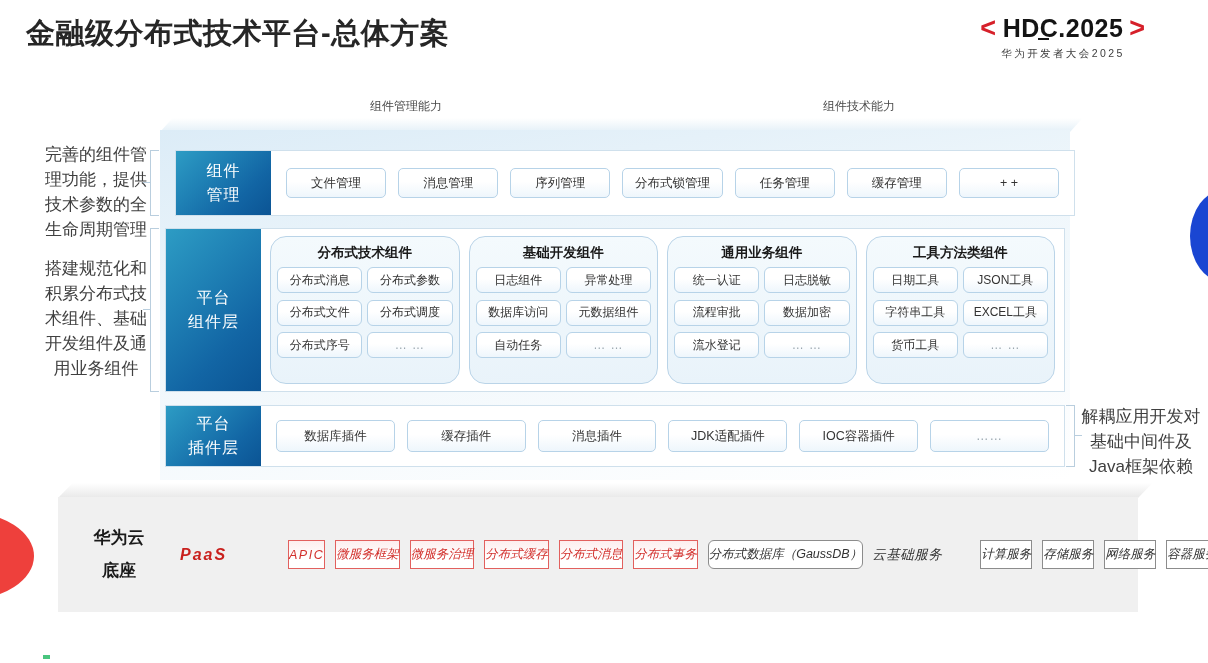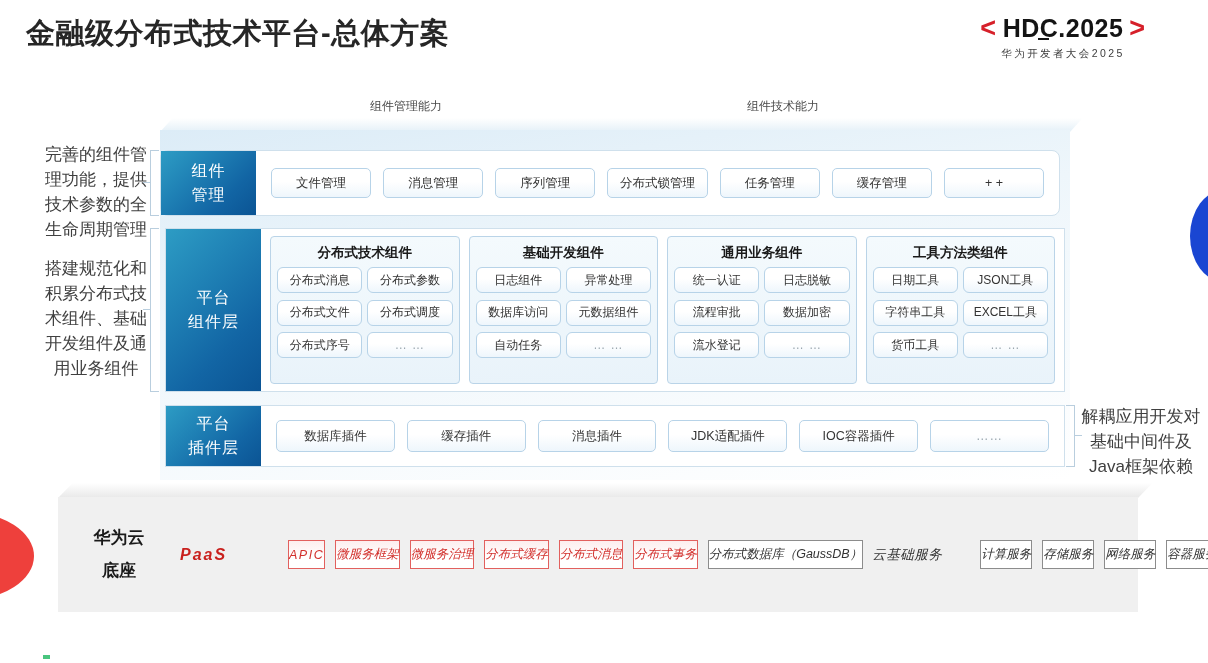--- a/index.html
+++ b/index.html
@@ -118,33 +118,33 @@
     border:1px solid #b7d3e8;
     border-radius:5px;
     background:linear-gradient(180deg,#ffffff 0%, #ffffff 45%, #eef6fc 100%);
     display:flex; align-items:center; justify-content:center;
     font-size:12.5px; color:#333;
     white-space:nowrap;
   }
   .chip.dots{ color:#9aa6ae; letter-spacing:1px; }
 
   
-  #row-compmgmt{ left:160px; top:150px; width:900px; height:66px;border-radius:8px; }
+  #row-compmgmt{ left:175px; top:150px; width:900px; height:66px; }
   #row-compmgmt .row-body{ gap:12px; padding:0 15px;justify-content:flex-end; }
 
   
   #row-platform{ left:165px; top:228px; width:900px; height:164px; }
   #row-platform .row-label{ }
   .group-wrap{
     flex:1; display:flex; align-items:stretch; padding:7px 9px; gap:9px;
   }
   .group{
     flex:1;
     border:1px solid #bad4e8;
-    border-radius:4px;
+    border-radius:16px;
     background:linear-gradient(180deg,#f4fafd 0%, #e9f3fa 100%);
     padding:5px 6px 22px 6px;
     display:flex; flex-direction:column;
   }
   .group-title{
     text-align:center; font-size:13.5px; font-weight:bold; color:#1a1a1a;
     padding:2px 0 5px 0; white-space:nowrap;
   }
   .group-grid{
     flex:1; display:grid; grid-template-columns:1fr 1fr; gap:4px 5px;
@@ -183,21 +183,21 @@
     flex:1; height:29px; display:flex; align-items:center; justify-content:center;
     font-size:12.5px; white-space:nowrap; background:#ffffff;
   }
   .cell.red{
     border:1.4px solid #e2605e; color:#d2302c;
     background:linear-gradient(180deg,#fdeeee 0%, #ffffff 60%);
   }
   .cell.gray{ border:1.3px solid #8c8c8c; color:#333; }
   .cell.apic{ letter-spacing:1.5px; }
 
-  .nowrap{ white-space:nowrap; }
+  .nowrap{ white-space:nowrap;border-radius:6px; }
 </style>
 </head>
 <body>
 
 <div class="slide">
 
   <div class="page-title">金融级分布式技术平台-总体方案</div>
 
   <div class="hdc-logo">
     <div class="hdc-main">
@@ -218,21 +218,21 @@
         <defs>
           <linearGradient id="ag1" x1="0" y1="0" x2="0" y2="1">
       <stop offset="0%" stop-color="#3a9ec6"></stop>
             <stop offset="100%" stop-color="#1a6fa5"></stop>
           </linearGradient>
         </defs>
       <path d="M23 2 L45 23 L34 23 L34 45 L12 45 L12 23 L1 23 Z" fill="url(#ag1)"></path>
       </svg>
   </div>
 
-  <div class="arrow-label" style="left:747px; top:98px;">组件技术能力</div>
+  <div class="arrow-label" style="left:823px; top:98px;">组件技术能力</div>
   <div class="arrow-up" style="left:808px; top:118px;">
     <svg viewBox="0 0 46 45">
         <defs>
           <linearGradient id="ag2" x1="0" y1="0" x2="0" y2="1">
       <stop offset="0%" stop-color="#3a9ec6"></stop>
             <stop offset="100%" stop-color="#1a6fa5"></stop>
           </linearGradient>
         </defs>
       <path d="M23 2 L45 23 L34 23 L34 45 L12 45 L12 23 L1 23 Z" fill="url(#ag2)"></path>
       </svg>

